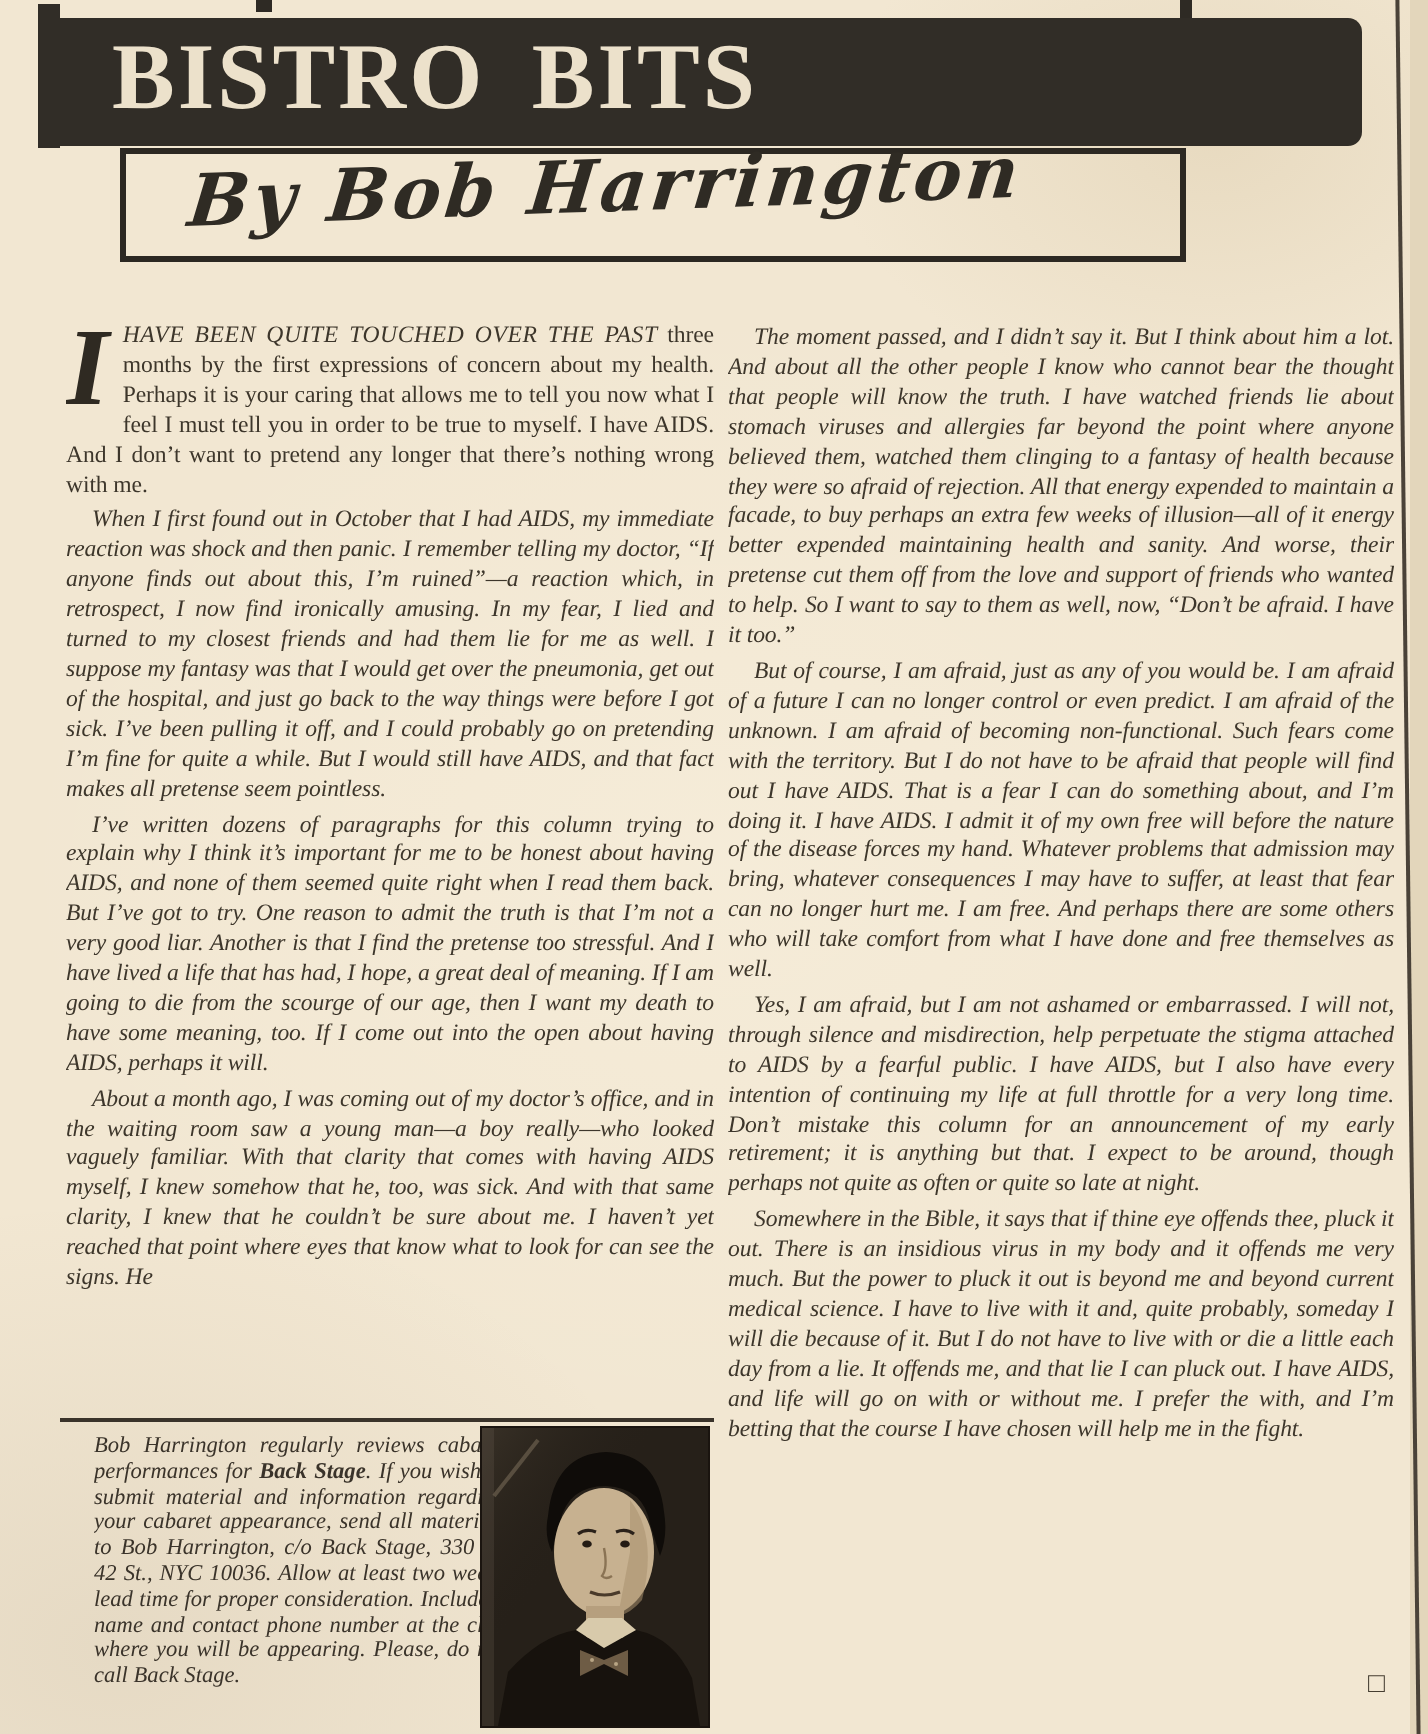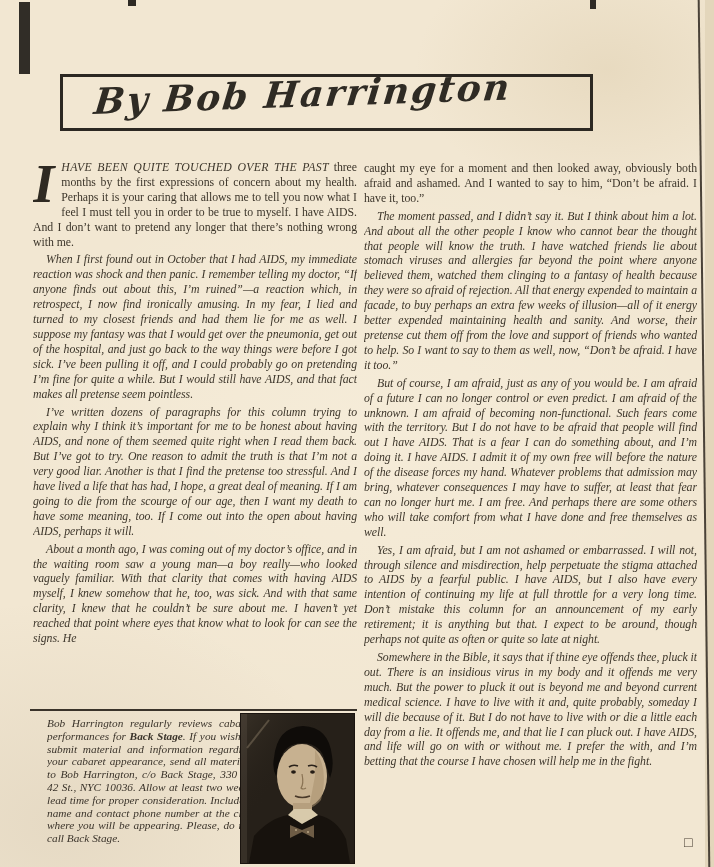--- a/index.html
+++ b/index.html
@@ -70,36 +70,38 @@
 </style>
 </head>
 <body>
 
 <div class="page">
 
   <div class="tick t1"></div>
   <div class="tick t2"></div>
   <div class="edge-notch"></div>
 
+  <div class="masthead">
+    <h1>BISTRO BITS</h1>
+  </div>
 
   <div class="byline-box">
     <div class="signature">By Bob Harrington</div>
   </div>
 
   <div class="col col1">
     <p class="para">
       <span class="dropcap">I</span><span class="lead-line">HAVE BEEN QUITE TOUCHED OVER THE PAST</span><span> three months by the first expressions of concern about my health. Perhaps it is your caring that allows me to tell you now what I feel I must tell you in order to be true to myself. I have AIDS. And I don’t want to pretend any longer that there’s nothing wrong with me.</span>
     </p>
     <p class="para indent">When I first found out in October that I had AIDS, my immediate reaction was shock and then panic. I remember telling my doctor, “If anyone finds out about this, I’m ruined”—a reaction which, in retrospect, I now find ironically amusing. In my fear, I lied and turned to my closest friends and had them lie for me as well. I suppose my fantasy was that I would get over the pneumonia, get out of the hospital, and just go back to the way things were before I got sick. I’ve been pulling it off, and I could probably go on pretending I’m fine for quite a while. But I would still have AIDS, and that fact makes all pretense seem pointless.</p>
     <p class="para indent">I’ve written dozens of paragraphs for this column trying to explain why I think it’s important for me to be honest about having AIDS, and none of them seemed quite right when I read them back. But I’ve got to try. One reason to admit the truth is that I’m not a very good liar. Another is that I find the pretense too stressful. And I have lived a life that has had, I hope, a great deal of meaning. If I am going to die from the scourge of our age, then I want my death to have some meaning, too. If I come out into the open about having AIDS, perhaps it will.</p>
     <p class="para indent">About a month ago, I was coming out of my doctor’s office, and in the waiting room saw a young man—a boy really—who looked vaguely familiar. With that clarity that comes with having AIDS myself, I knew somehow that he, too, was sick. And with that same clarity, I knew that he couldn’t be sure about me. I haven’t yet reached that point where eyes that know what to look for can see the signs. He</p>
   </div>
 
   <div class="col col2">
-    <p class="para">caught my eye for a moment and then looked away, obviously both afraid and ashamed. And I wanted to say to him, “Don’t be afraid. I have it, too.”</p>
     <p class="para indent">The moment passed, and I didn’t say it. But I think about him a lot. And about all the other people I know who cannot bear the thought that people will know the truth. I have watched friends lie about stomach viruses and allergies far beyond the point where anyone believed them, watched them clinging to a fantasy of health because they were so afraid of rejection. All that energy expended to maintain a facade, to buy perhaps an extra few weeks of illusion—all of it energy better expended maintaining health and sanity. And worse, their pretense cut them off from the love and support of friends who wanted to help. So I want to say to them as well, now, “Don’t be afraid. I have it too.”</p>
     <p class="para indent">But of course, I am afraid, just as any of you would be. I am afraid of a future I can no longer control or even predict. I am afraid of the unknown. I am afraid of becoming non-functional. Such fears come with the territory. But I do not have to be afraid that people will find out I have AIDS. That is a fear I can do something about, and I’m doing it. I have AIDS. I admit it of my own free will before the nature of the disease forces my hand. Whatever problems that admission may bring, whatever consequences I may have to suffer, at least that fear can no longer hurt me. I am free. And perhaps there are some others who will take comfort from what I have done and free themselves as well.</p>
     <p class="para indent">Yes, I am afraid, but I am not ashamed or embarrassed. I will not, through silence and misdirection, help perpetuate the stigma attached to AIDS by a fearful public. I have AIDS, but I also have every intention of continuing my life at full throttle for a very long time. Don’t mistake this column for an announcement of my early retirement; it is anything but that. I expect to be around, though perhaps not quite as often or quite so late at night.</p>
     <p class="para indent">Somewhere in the Bible, it says that if thine eye offends thee, pluck it out. There is an insidious virus in my body and it offends me very much. But the power to pluck it out is beyond me and beyond current medical science. I have to live with it and, quite probably, someday I will die because of it. But I do not have to live with or die a little each day from a lie. It offends me, and that lie I can pluck out. I have AIDS, and life will go on with or without me. I prefer the with, and I’m betting that the course I have chosen will help me in the fight.</p>
   </div>
 
   <div class="rule"></div>
 
   <div class="bio">
     <span>Bob Harrington regularly reviews cabaret performances for </span><span class="bold">Back Stage</span><span>. If you wish to submit material and information regarding your cabaret appearance, send all materials to Bob Harrington, c/o Back Stage, 330 W. 42 St., NYC 10036. Allow at least two weeks lead time for proper consideration. Include a name and contact phone number at the club where you will be appearing. Please, do not call Back Stage.</span>

